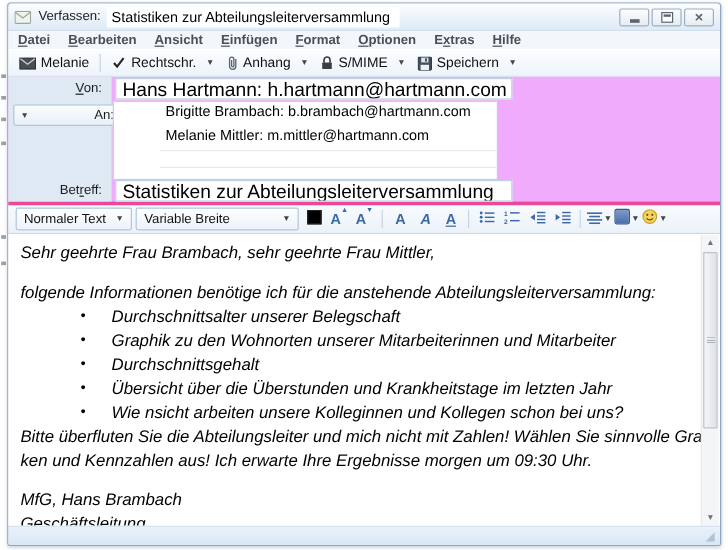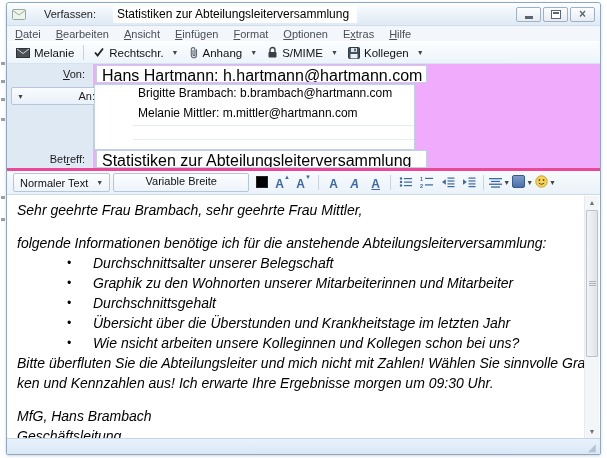--- a/index.html
+++ b/index.html
@@ -3,34 +3,34 @@
 <meta charset="utf-8">
 <style>
   html,body{margin:0;padding:0;}
   body{width:607px;height:458px;background:#ffffff;font-family:"Liberation Sans",sans-serif;position:relative;overflow:hidden;}
   .bg-sliver{position:absolute;left:0;top:0;width:6px;height:458px;}
   .bg-dash{position:absolute;left:1px;width:4px;height:3px;background:#9aa0a6;}
 
   .window{position:absolute;left:6px;top:2px;width:593px;height:451px;border:1px solid #8fa8c0;border-radius:3px 3px 2px 2px;background:#fff;box-shadow:0 1px 3px rgba(120,140,160,.35);display:flex;flex-direction:column;}
 
   
-  .titlebar{height:22px;flex:0 0 22px;background:linear-gradient(#fdfeff,#eaf2fa 55%,#dfeaf5);border-bottom:1px solid #cfdeec;display:flex;align-items:center;padding:0 5px;gap:17px;border-radius:3px 3px 0 0;}
+  .titlebar{height:22px;flex:0 0 22px;background:linear-gradient(#fdfeff,#eaf2fa 55%,#dfeaf5);border-bottom:1px solid #cfdeec;display:flex;align-items:center;padding:0 5px;gap:5px;border-radius:3px 3px 0 0;}
   .app-icon{width:15px;height:13px;display:flex;align-items:center;}
   .title-prefix{font-size:11px;color:#1d1d1d;white-space:nowrap;}
   .title-main{font-size:12px;color:#000;background:#fff;padding:1px 8px 2px 4px;white-space:nowrap;}
   .win-controls{margin-left:auto;display:flex;gap:2px;}
   .winbtn{width:25px;height:15px;border:1px solid #9fb0c2;border-radius:2px;background:linear-gradient(#fcfdfe,#e7ecf2);display:flex;align-items:center;justify-content:center;color:#5a6570;padding:0;}
   .g-min{width:8px;height:3px;background:#5a6570;margin-top:6px;}
   .g-rest{width:8px;height:7px;border:1px solid #5a6570;position:relative;background:#fff;}
   .g-rest:after{content:"";position:absolute;left:1px;top:1px;right:1px;height:2px;background:#5a6570;}
   .g-close{font-size:12px;font-weight:bold;line-height:1;}
 
   
   .menubar{flex:0 0 15px;display:flex;align-items:center;gap:15px;padding:0 8px;background:#f3f7fb;font-size:11px;color:#4a4f55;}
-  .menu-item{white-space:nowrap;}
+  .menu-item{white-space:nowrap;font-weight:bold;}
 
   
   .toolbar{flex:0 0 21px;display:flex;align-items:center;padding:0 5px;background:linear-gradient(#fbfdff,#edf4fa);border-top:1px solid #fff;border-bottom:1px solid #d7e3ef;}
   .tb-btn{display:flex;align-items:center;gap:4px;padding:1px 4px;font-size:11.5px;color:#111;border-radius:2px;}
   .tb-icon{display:flex;align-items:center;}
   .tb-drop{font-size:7px;color:#444;padding:2px 4px;margin-right:2px;}
   .tb-sep{width:1px;height:15px;background:#c6d4e2;margin:0 5px;}
 
   
   .headers{flex:0 0 104px;position:relative;background:#f0abfc;border-bottom:3px solid #ec4899;}
@@ -44,21 +44,21 @@
   .an-button{position:absolute;left:4px;top:23px;width:78px;height:16px;border:1px solid #b4c6d9;border-radius:2px;background:linear-gradient(#fafcfe,#e9f0f8);display:flex;align-items:center;padding:0 5px;}
   .an-caret{font-size:7px;color:#444;}
   .an-label{margin-left:auto;font-size:11px;color:#1d1d1d;}
   .recipients{position:absolute;left:87px;top:20px;width:319px;height:64px;border:1px solid #bfd1e3;background:#fff;display:flex;flex-direction:column;}
   .recipient-row{flex:0 0 19px;font-size:12px;color:#000;padding:1px 5px 0 5px;white-space:nowrap;overflow:hidden;margin-left:38px;}
   .recipient-row.empty{flex:0 0 12px;border-top:1px solid #e7ecf2;}
 
   
   .formatbar{flex:0 0 23px;display:flex;align-items:center;gap:3px;padding:0 6px;background:linear-gradient(#f8fbfe,#eaf2f9);border-bottom:1px solid #cbdae9;}
   .fmt-select{border:1px solid #b4c6d9;border-radius:2px;background:linear-gradient(#fdfeff,#edf3fa);font-size:11px;color:#111;padding:1px 6px;display:flex;align-items:center;gap:8px;height:15px;white-space:nowrap;text-align:right;}
-  .font-select{width:122px;flex-direction:column;}
+  .font-select{width:122px;}
   .fmt-select .caret{font-size:7px;color:#444;margin-left:auto;}
   .fmt-btn{min-width:19px;height:18px;display:flex;align-items:center;justify-content:center;border-radius:2px;gap:1px;}
   .fmt-caret{font-size:7px;color:#444;}
   .fmt-sep{width:1px;height:15px;background:#c6d4e2;margin:0 3px;}
   .fb{font-weight:bold;color:#3b68a8;font-size:12px;}
   .fi{font-style:italic;font-weight:bold;color:#3b68a8;font-size:12px;}
   .fu{text-decoration:underline;font-weight:bold;color:#3b68a8;font-size:12px;}
   .fa-wrap{color:#3b68a8;font-weight:bold;font-size:12px;position:relative;padding-right:6px;}
   .fa-arrow{position:absolute;top:-3px;right:0;font-size:6px;}
   .swatch{width:10px;height:10px;background:#000;display:inline-block;border:1px solid #222;}
@@ -171,21 +171,21 @@
       <div class="tb-drop">▼</div>
       <div class="tb-btn">
         <span class="tb-icon">
           <svg width="12" height="12" viewBox="0 0 12 12">
             <rect x="0.5" y="0.5" width="11" height="11" rx="1" fill="#44515e" stroke="#2e3944"></rect>
             <rect x="3" y="1" width="6" height="4" fill="#dfe5ea"></rect>
             <rect x="6.2" y="1.6" width="1.6" height="2.7" fill="#44515e"></rect>
             <rect x="2.5" y="7" width="7" height="4.4" fill="#eef1f4"></rect>
           </svg>
         </span>
-        <span class="tb-label">Kollegen</span>
+        <span class="tb-label">Speichern</span>
       </div>
       <div class="tb-drop">▼</div>
     </div>
 
   <div class="headers">
     <div class="label-col"></div>
     <span class="hlabel von-label" id="von-label"><u>V</u>on:</span>
     <div class="field von-field">Hans Hartmann: h.hartmann@hartmann.com</div>
     <div class="an-button">
       <span class="an-caret">▼</span>

